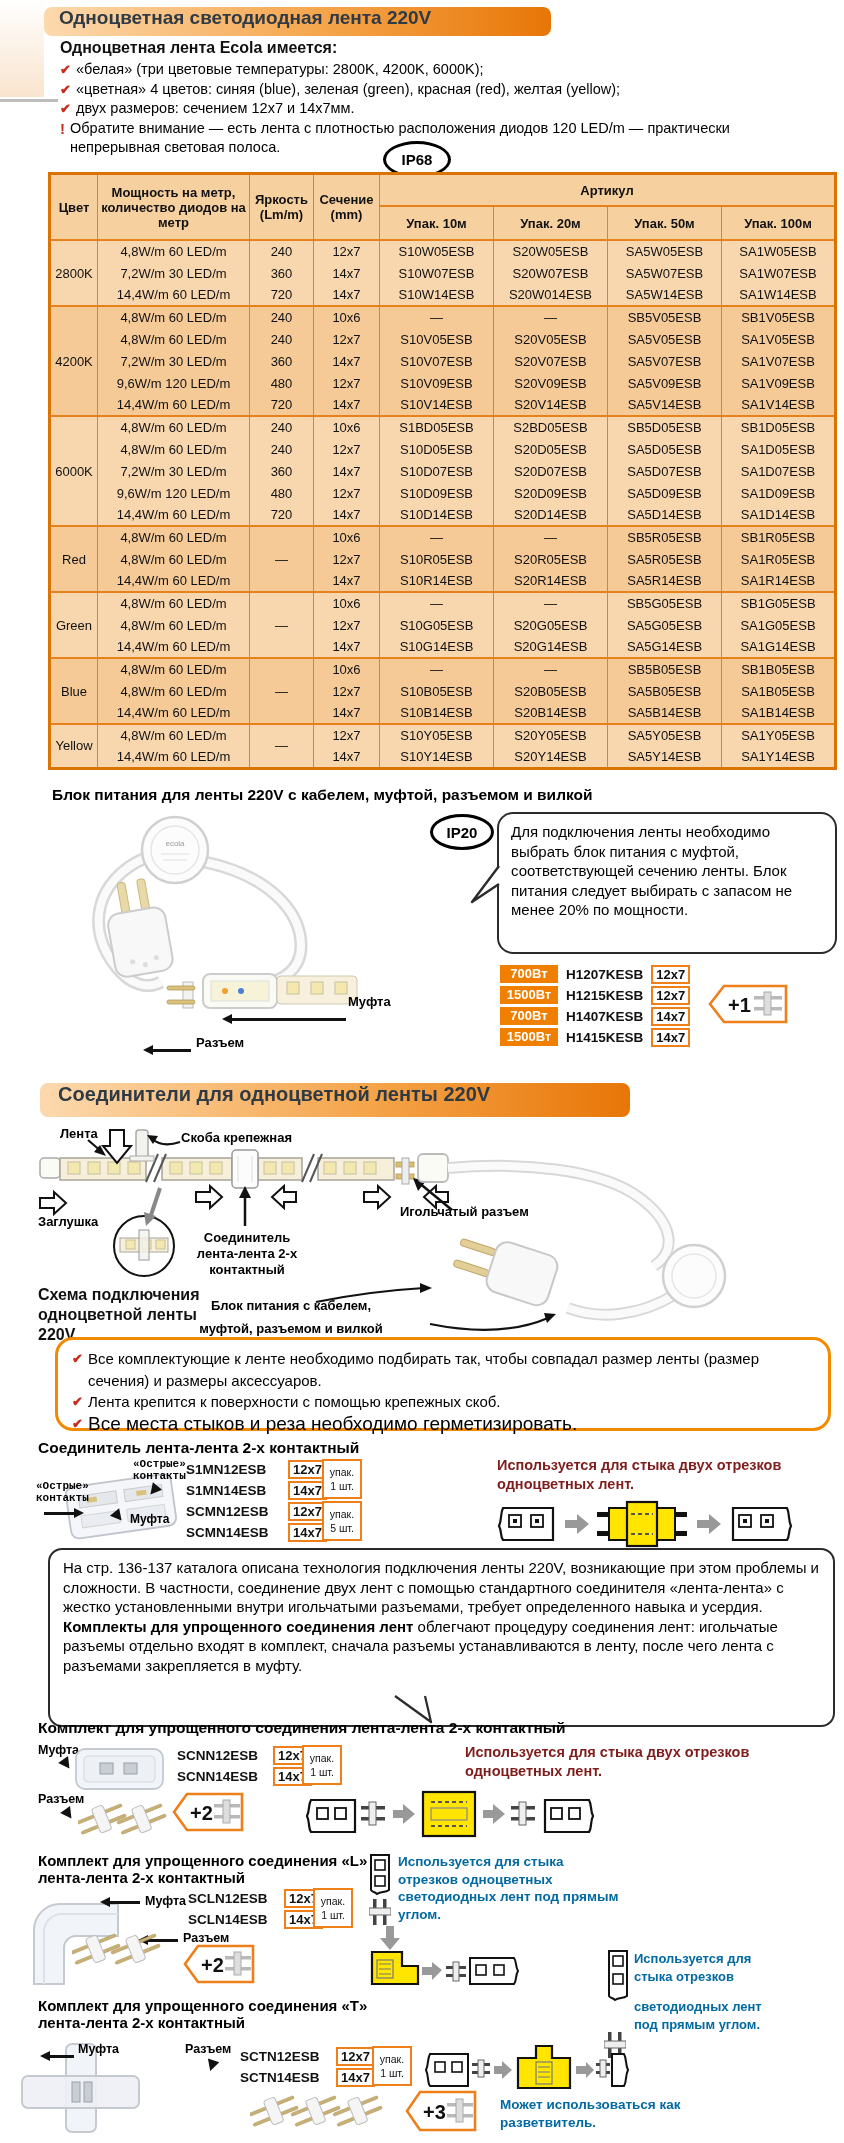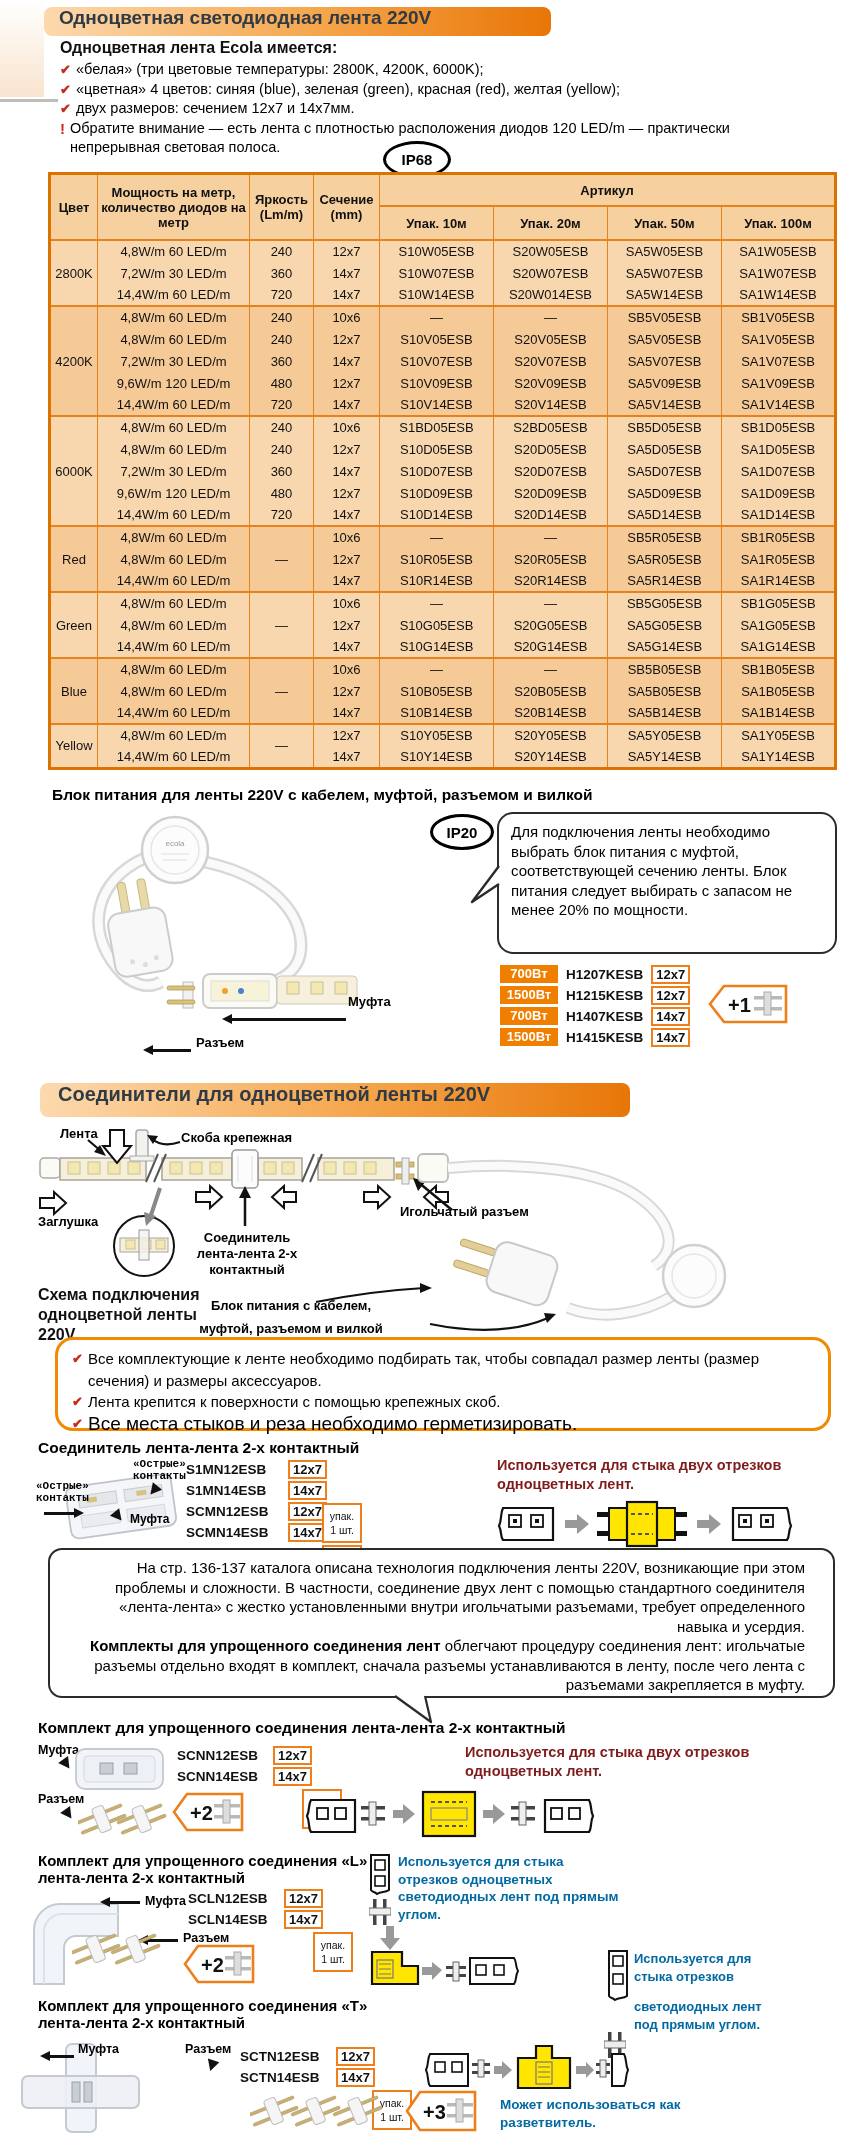--- a/index.html
+++ b/index.html
@@ -31,21 +31,21 @@
   #main-table tbody tr.grp td{border-top:2.5px solid var(--table_border,#E5821E);}
   #main-table thead tr.h2 td, #main-table tbody tr:first-child td{border-top-width:2.5px;}
   tr.gA td{background:#F9D7AE;} tr.gB td{background:#F5CA97;}
   
   .chip{display:inline-block;border:2px solid var(--accent,#EF7F1A);background:#fff;font-weight:bold;
         font-size:13px;line-height:15px;padding:0 3px;color:#111;}
   .pwr-badge{background:var(--badge_orange,#F07F00);color:#fff;font-weight:bold;font-size:13px;
              width:58px;text-align:center;line-height:18px;display:inline-block;}
   .code{font-weight:bold;font-size:13.5px;color:#111;white-space:nowrap;}
   .pack{border:2px solid var(--accent,#EF7F1A);background:#fff;text-align:center;font-size:10.5px;
-        line-height:14px;padding:4px 2px 0 2px;color:#111;box-sizing:border-box;margin-top:44px;}
+        line-height:14px;padding:4px 2px 0 2px;color:#111;box-sizing:border-box;}
   .pitem{display:flex;align-items:center;gap:8px;height:20px;margin-bottom:1px;}
   .citem{display:flex;align-items:center;gap:6px;height:21px;}
   .citem .code{width:96px;}
   
   .sec-title{font-weight:bold;font-size:15.5px;color:#000;white-space:nowrap;}
   .usage{font-weight:bold;font-size:14.5px;line-height:19px;color:#7f1d1d;}
   .usage-sm{font-weight:bold;font-size:13px;line-height:17.5px;color:#0369a1;}
   .lbl{font-weight:bold;font-size:13px;color:#000;white-space:nowrap;}
   .lbl-sm{font-weight:bold;font-size:11px;line-height:12px;color:#000;font-family:Liberation Mono, monospace;}
   .bubble{border:2.5px solid #2b2b2b;border-radius:16px;background:#fff;box-sizing:border-box;}
@@ -597,21 +597,21 @@
       <line x1="134" y1="34" x2="156" y2="34" stroke="#555" stroke-dasharray="4,3" stroke-width="2"></line>
     </g>
     <polygon points="224,24 212,14 212,20 200,20 200,28 212,28 212,34" fill="#999"></polygon>
     <path d="M236,8 H290 C293,14 291,20 294,26 C291,31 293,36 290,40 H236 z" fill="#fff" stroke="#111" stroke-width="2.2"></path>
     <rect x="242" y="15" width="12" height="12" fill="none" stroke="#111" stroke-width="1.8"></rect>
       <rect x="246" y="19" width="4" height="4" fill="#111"></rect>
     <rect x="264" y="15" width="12" height="12" fill="none" stroke="#111" stroke-width="1.8"></rect>
       <rect x="268" y="19" width="4" height="4" fill="#111"></rect>
   </svg>
 
-  <div class="bubble abs" style="left:48px;top:1548px;width:787px;height:150px;padding:8px 28px;border-radius:14px;text-align:right;">
+  <div class="bubble abs" style="left:48px;top:1548px;width:787px;height:179px;padding:8px 13px;border-radius:14px;">
     <span class="btxt" style="font-size:15px;line-height:19.5px;">На стр. 136-137 каталога описана технология подключения ленты 220V, возникающие при этом проблемы и сложности. В частности, соединение двух лент с помощью стандартного соединителя «лента-лента» с жестко установленными внутри игольчатыми разъемами, требует определенного навыка и усердия.</span><br>
     <span class="btxt b" style="font-size:15px;line-height:19.5px;">Комплекты для упрощенного соединения лент</span><span class="btxt" style="font-size:15px;line-height:19.5px;"> облегчают процедуру соединения лент: игольчатые разъемы отдельно входят в комплект, сначала разъемы устанавливаются в ленту, после чего лента с разъемами закрепляется в муфту.</span>
   </div>
   <svg class="abs" style="left:393px;top:1695px;" width="42" height="30">
     <path d="M2,1 L38,27 L32,1" fill="#fff" stroke="#2b2b2b" stroke-width="2.2" stroke-linejoin="round"></path>
   </svg>
 
   <div class="abs sec-title" style="left:38px;top:1719px;">Комплект для упрощенного соединения лента-лента 2-х контактный</div>
   <div class="lbl abs" style="left:38px;top:1743px;font-size:12.5px;">Муфта</div>
   <div class="tri abs" style="left:62px;top:1758px;transform:rotate(-35deg);"></div>

